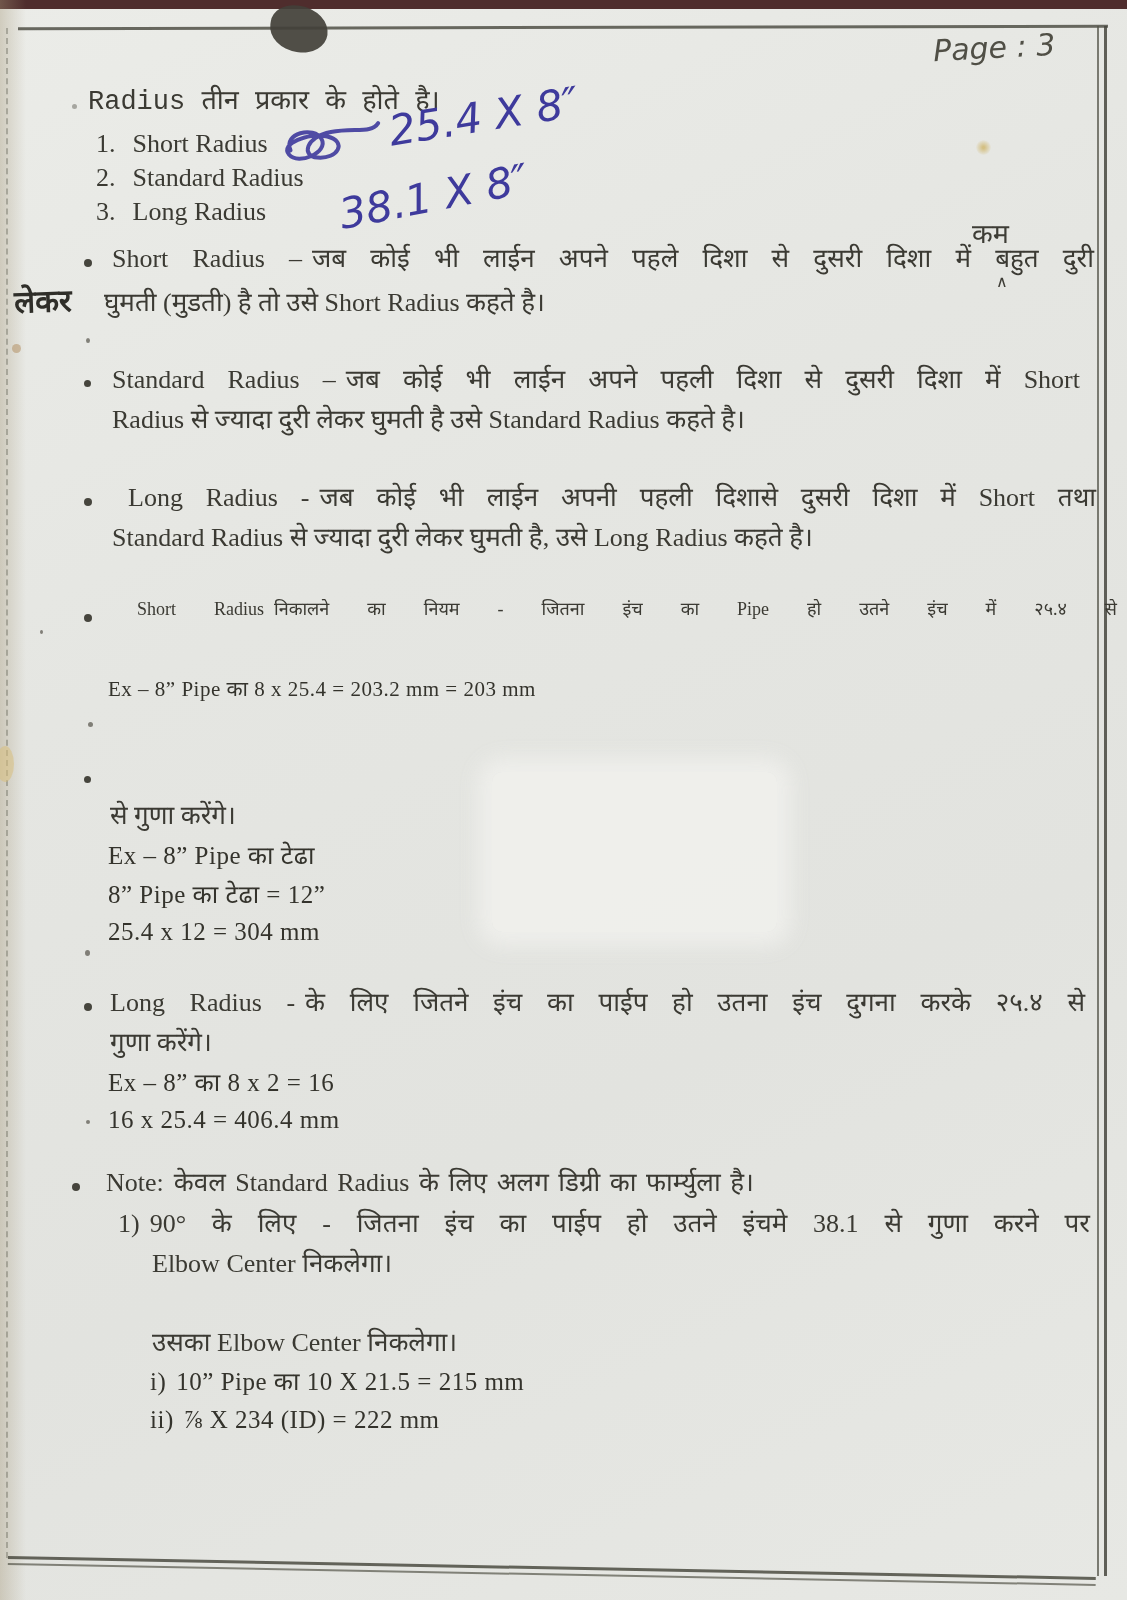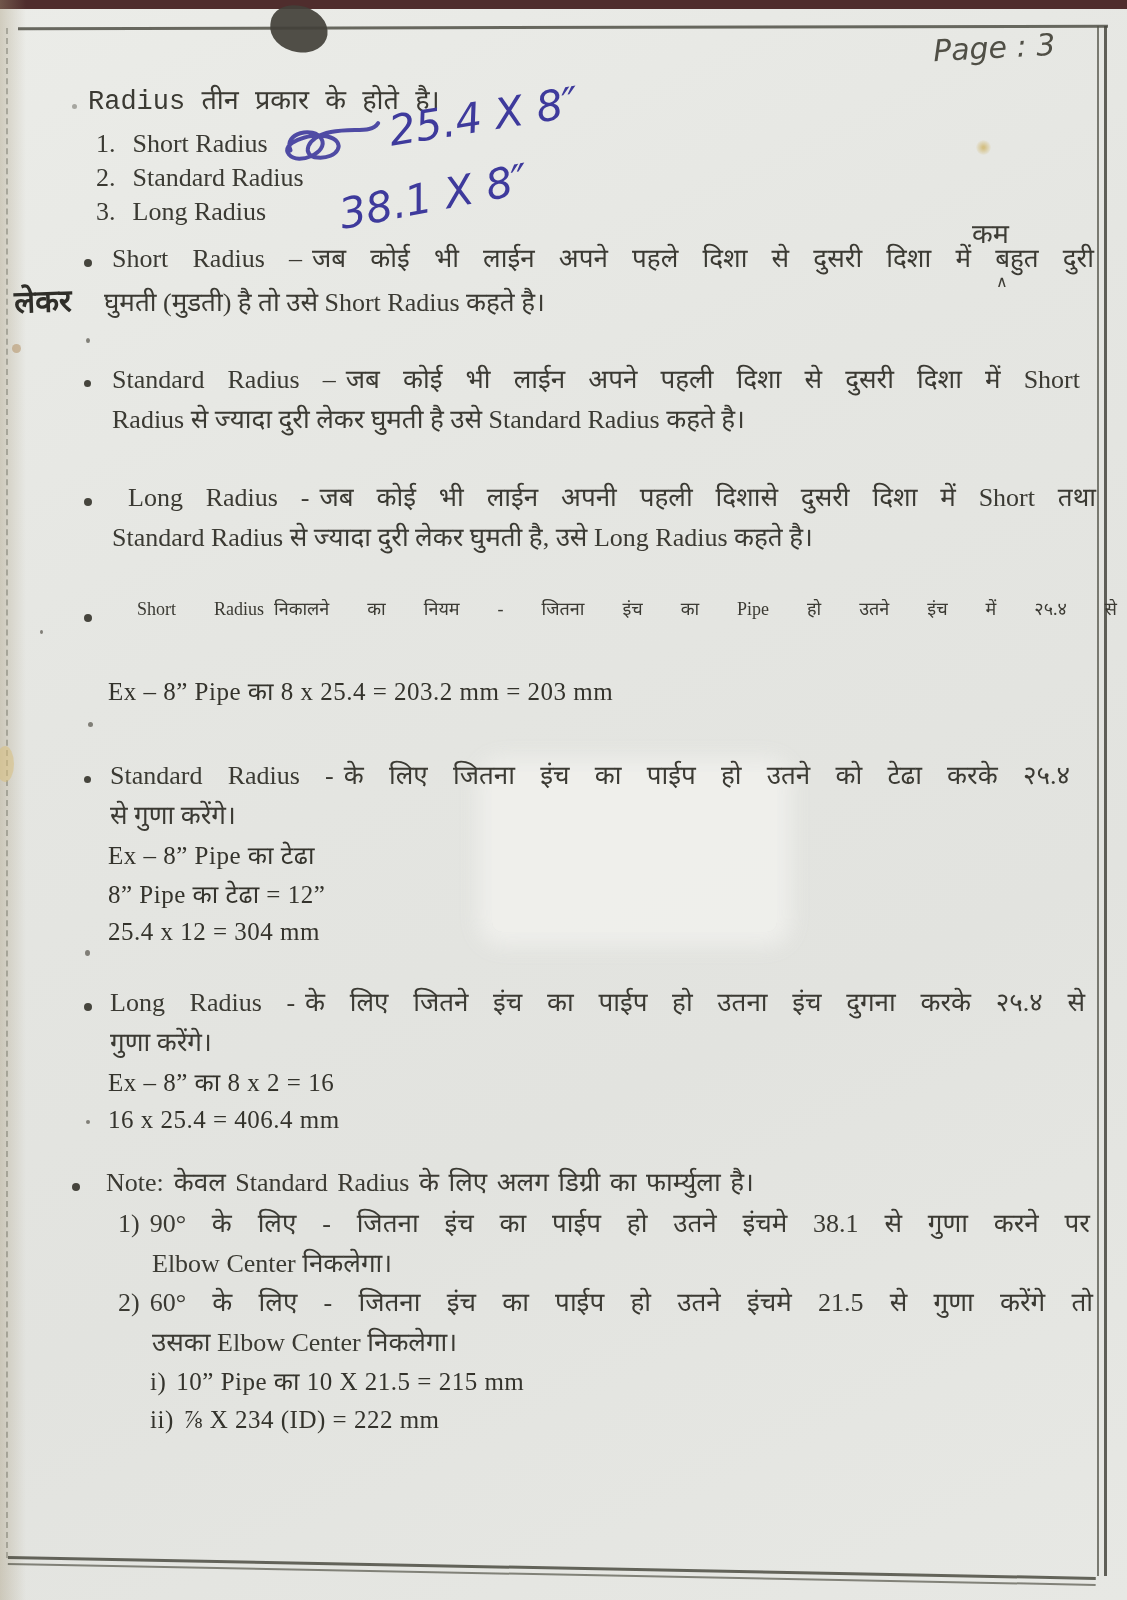--- a/index.html
+++ b/index.html
@@ -88,26 +88,23 @@
   <div class="bullet" style="left:84px;top:498px;width:8px;height:8px;"></div>
   <div class="line jl" style="left:128px;top:482px;width:968px;font-size:26px;">
     <span class="ttl">Long Radius -</span><span>जब कोई भी लाईन अपनी पहली दिशासे दुसरी दिशा में Short तथा</span>
   </div>
   <div class="line" style="left:112px;top:522px;font-size:26px;">Standard Radius से ज्यादा दुरी लेकर घुमती है, उसे Long Radius कहते है।</div>
 
   <div class="bullet" style="left:84px;top:614px;width:8px;height:8px;"></div>
   <div class="line jl" style="left:100px;top:598px;width:980px;font-size:18px;margin-left:37px;">
     <span class="ttl">Short Radius</span><span>निकालने का नियम - जितना इंच का Pipe हो उतने इंच में २५.४ से</span>
   </div>
-  <div class="line math" style="left:108px;top:676px;font-size:25px;">Ex – 8” Pipe का 8 x 25.4 = 203.2 mm  = 203 mm</div>
+  <div class="line math" style="left:108px;top:676px;font-size:21px;">Ex – 8” Pipe का 8 x 25.4 = 203.2 mm  = 203 mm</div>
 
   <div class="bullet" style="left:84px;top:776px;width:7px;height:7px;"></div>
-  <div class="line jl" style="left:110px;top:760px;width:960px;font-size:26px;">
-    <span class="ttl">Standard Radius -</span><span>के लिए जितना इंच का पाईप हो उतने को टेढा करके २५.४</span>
-  </div>
   <div class="line" style="left:110px;top:800px;font-size:26px;">से गुणा करेंगे।</div>
   <div class="line math" style="left:108px;top:840px;font-size:25px;">Ex – 8” Pipe का टेढा</div>
   <div class="line math" style="left:108px;top:879px;font-size:25px;">8” Pipe का टेढा  = 12”</div>
   <div class="line math" style="left:108px;top:916px;font-size:25px;">25.4 x 12 = 304 mm</div>
 
   <div class="bullet" style="left:84px;top:1003px;width:8px;height:8px;"></div>
   <div class="line jl" style="left:110px;top:987px;width:975px;font-size:26px;">
     <span class="ttl">Long Radius -</span><span>के लिए जितने इंच का पाईप हो उतना इंच दुगना करके २५.४ से</span>
   </div>
   <div class="line" style="left:110px;top:1027px;font-size:26px;">गुणा करेंगे।</div>
@@ -117,23 +114,20 @@
   <div class="bullet" style="left:72px;top:1183px;width:8px;height:8px;"></div>
   <div class="line" style="left:106px;top:1167px;font-size:26px;word-spacing:3px;">
     <span class="ttl">Note:</span><span>केवल Standard Radius के लिए अलग डिग्री का फार्म्युला है।</span>
   </div>
 
   <div class="line jl" style="left:118px;top:1208px;width:972px;font-size:26px;">
     <span class="ttl">1)</span><span>90° के लिए - जितना इंच का पाईप हो उतने इंचमे 38.1 से गुणा करने पर</span>
   </div>
   <div class="line" style="left:152px;top:1248px;font-size:26px;">Elbow Center निकलेगा।</div>
 
-  <div class="line jl" style="left:118px;top:1287px;width:975px;font-size:26px;">
-    <span class="ttl">2)</span><span>60° के लिए - जितना इंच का पाईप हो उतने इंचमे 21.5 से गुणा करेंगे तो</span>
-  </div>
   <div class="line" style="left:152px;top:1327px;font-size:26px;">उसका Elbow Center निकलेगा।</div>
 
   <div class="line math" style="left:150px;top:1366px;font-size:25px;">
     <span class="ttl">i)</span><span>10” Pipe का 10 X  21.5 = 215 mm</span>
   </div>
   <div class="line math" style="left:150px;top:1404px;font-size:25px;">
     <span class="ttl">ii)</span><span>⅞ X 234 (ID) =  222 mm</span>
   </div>
 
 </div>

